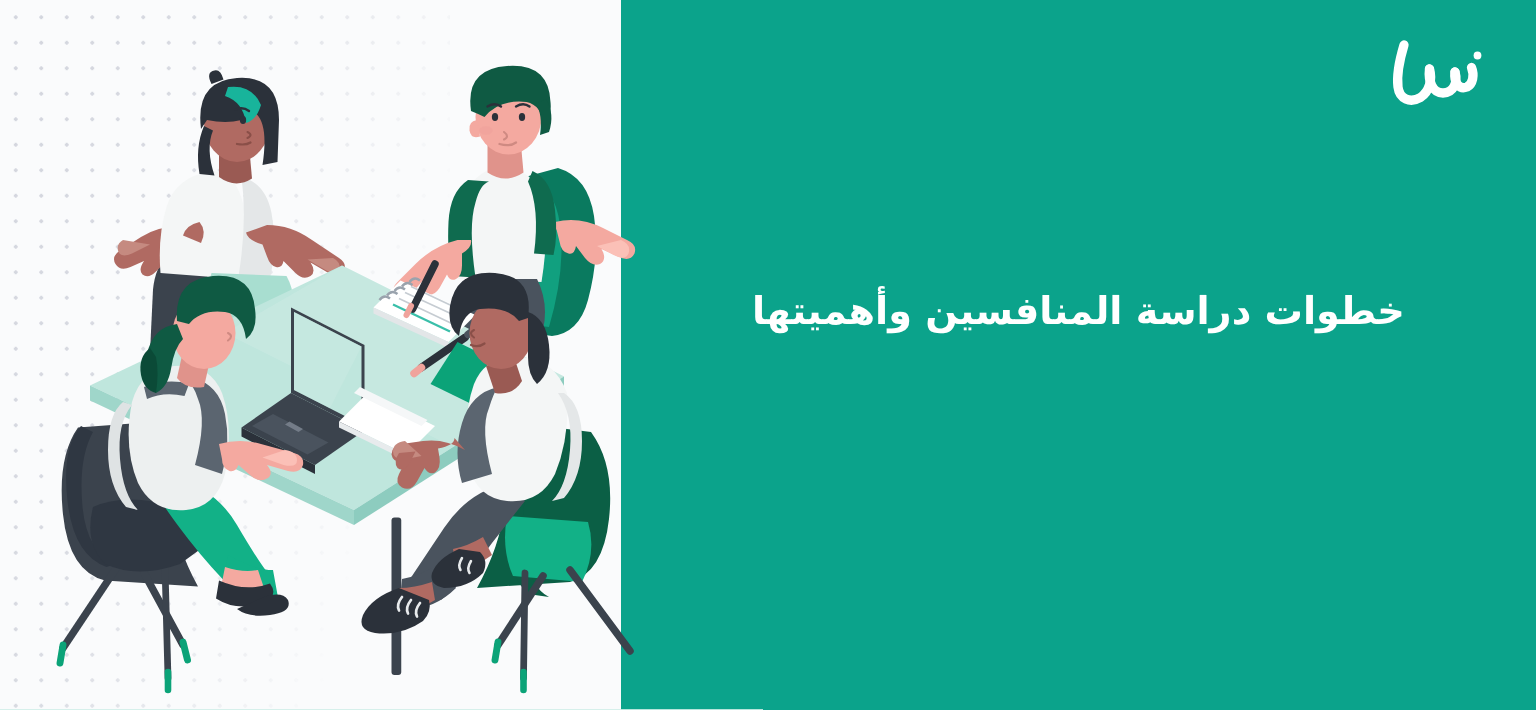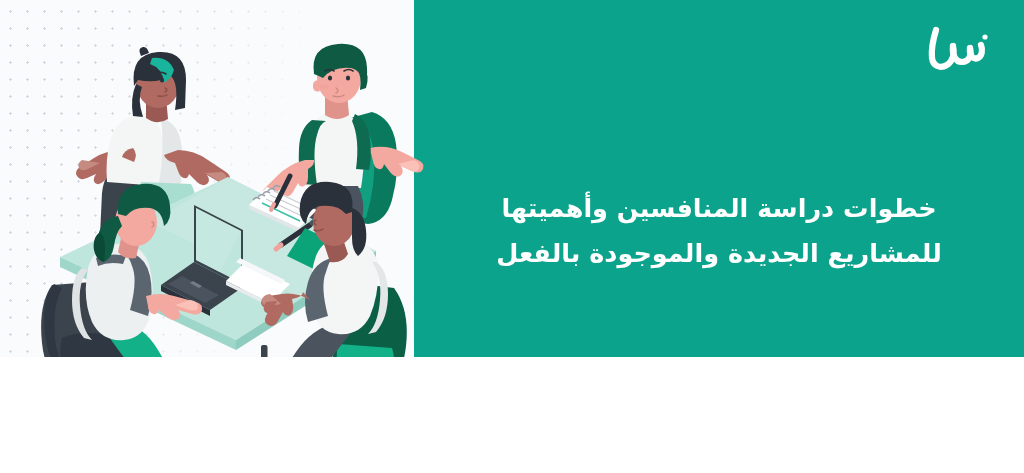--- a/index.html
+++ b/index.html
@@ -4,21 +4,21 @@
 <title>Banner</title>
 <style>
   html,body{margin:0;padding:0;background:#ffffff;}
   body{
     font-family:"DejaVu Sans","Liberation Sans",sans-serif;
     -webkit-font-smoothing:antialiased;
   }
   .banner{
     position:relative;
     width:1024px;
-    height:357px;
+    height:473px;
     overflow:hidden;
     background:#ffffff;
   }
 
   
   .left-panel{
     position:absolute;
     left:0; top:0;
     width:414px; height:473px;
     background:#fafbfc;
@@ -342,16 +342,15 @@
       <path d="M31 24 C30 32 33 40 40 40 C47 40 50 33 48 26" stroke-width="6.2"></path>
 
       <path d="M48 26 C47 33 51 38 56 36 C60 34 61 28 59 23" stroke-width="6.2"></path>
     </g>
 
     <circle cx="63" cy="15" r="2.6" fill="#ffffff"></circle>
   </svg>
 
   <div class="headline">
     <span class="ln">خطوات دراسة المنافسين وأهميتها</span>
-    <span class="ln">للمشاريع الجديدة والموجودة بالفعل</span>
   </div>
 
 </div>
 
 </body></html>

